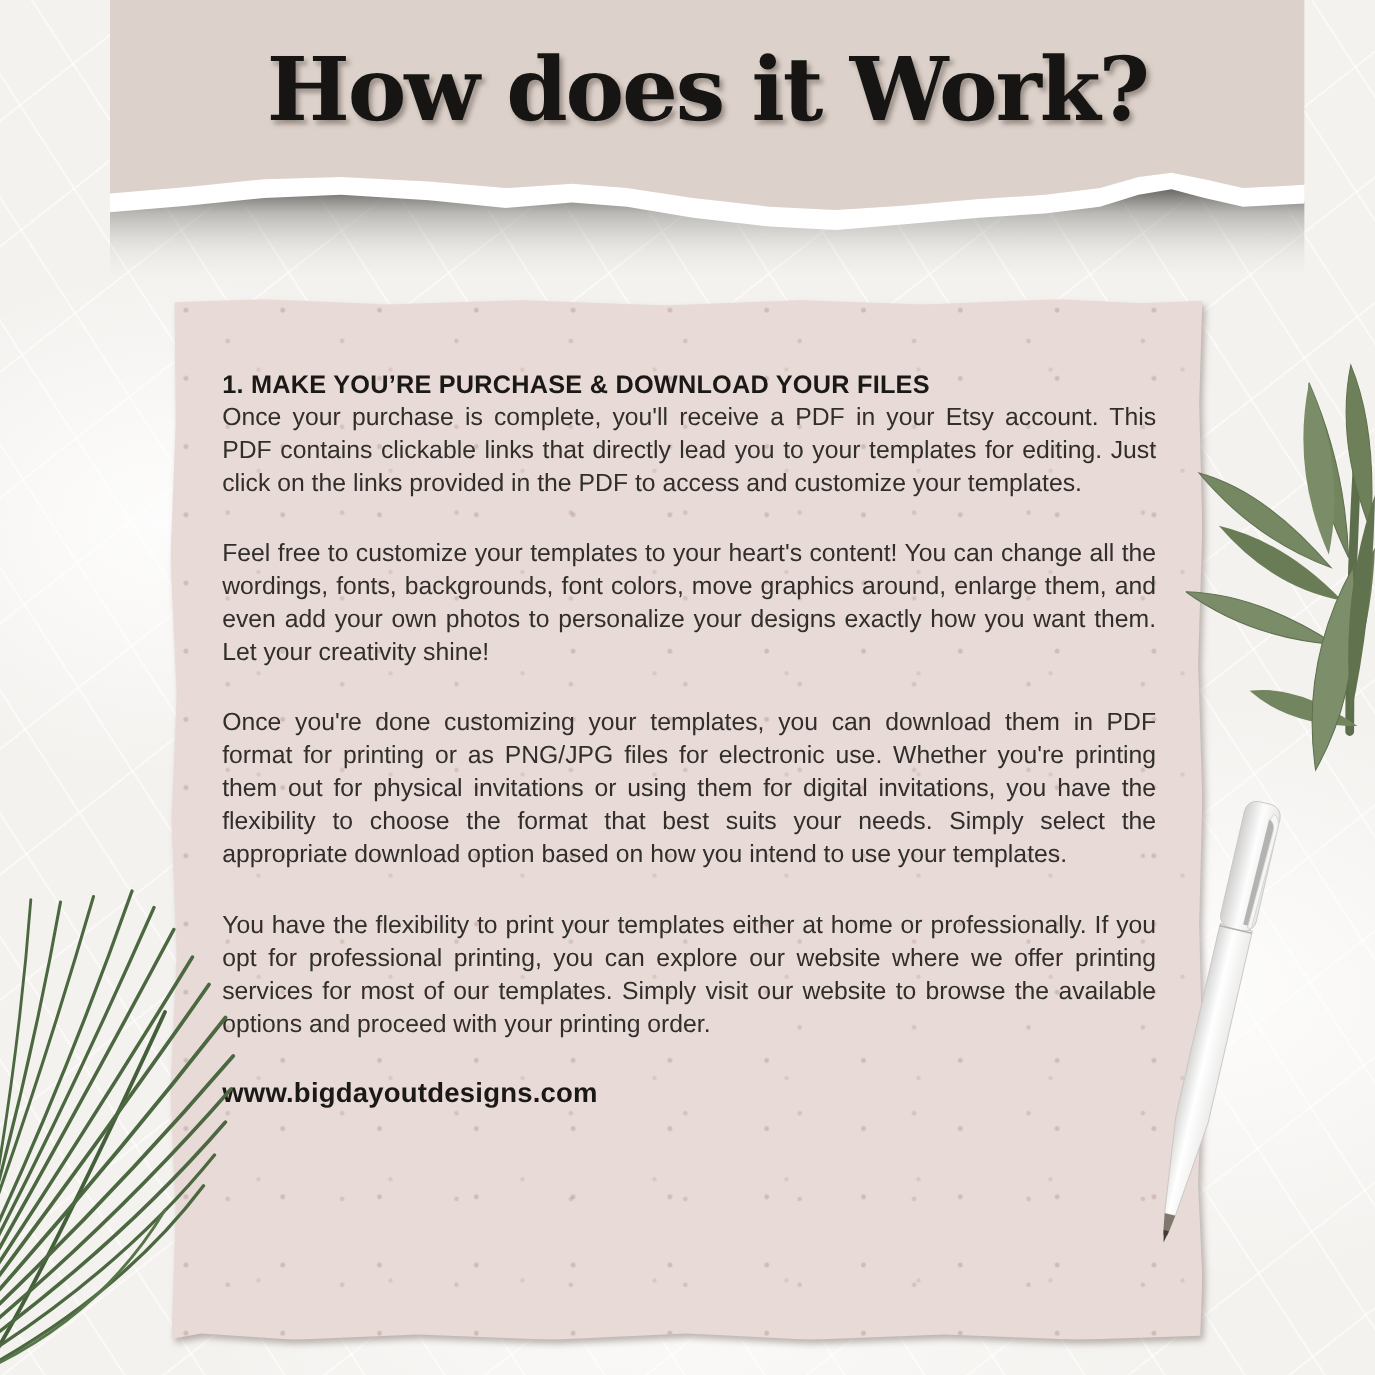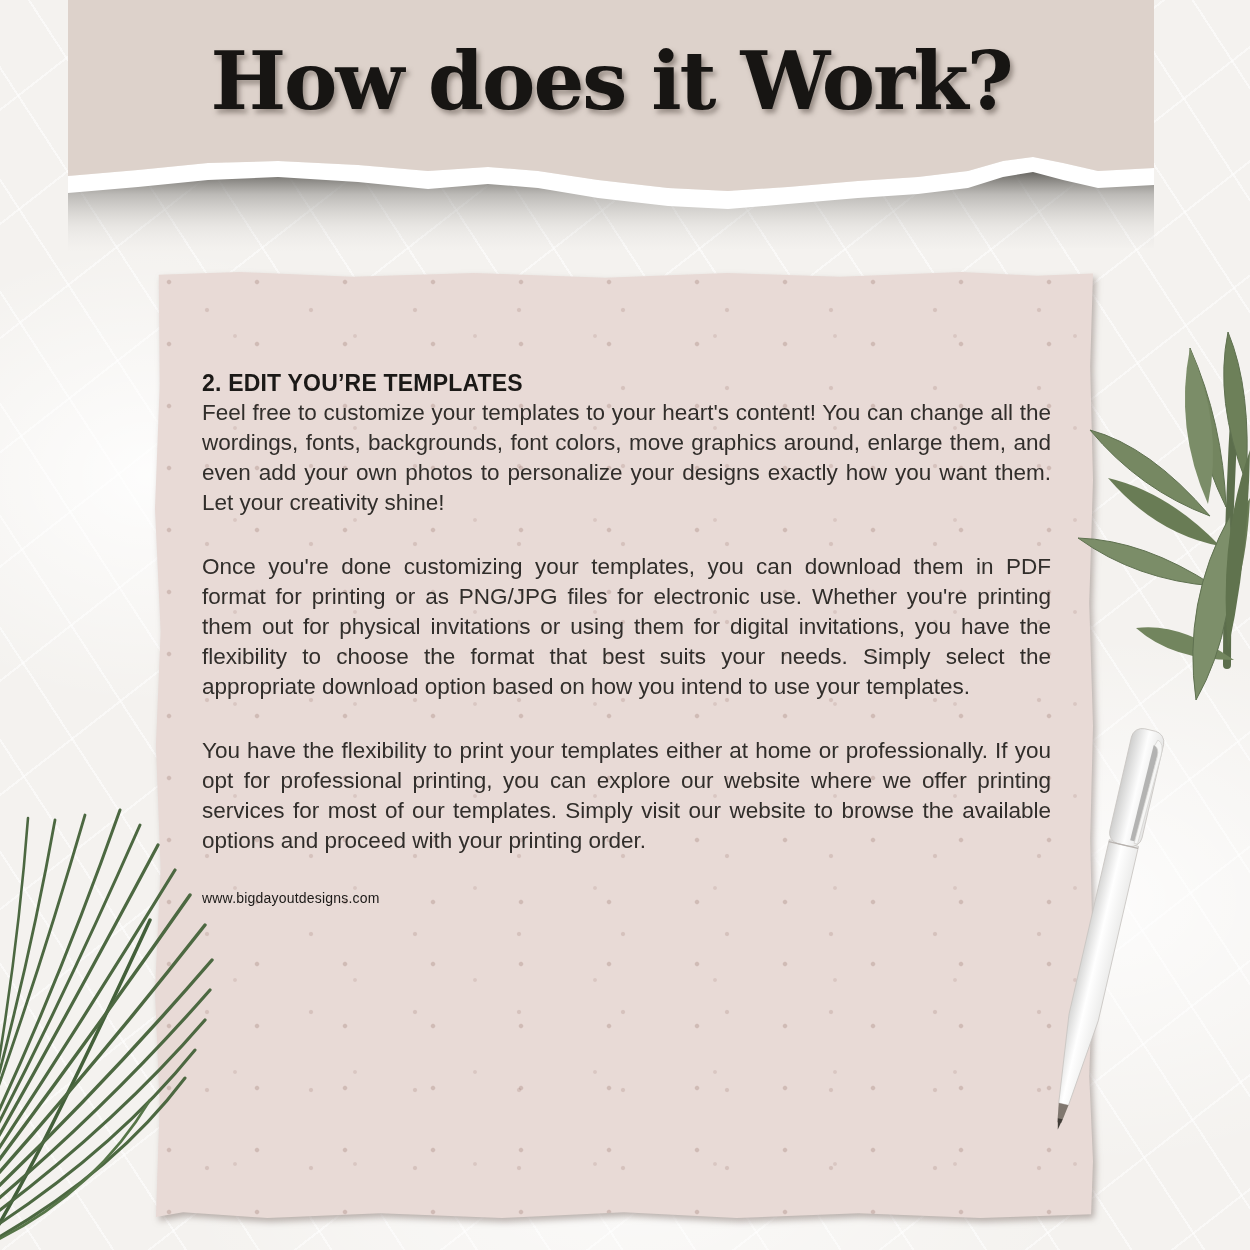--- a/index.html
+++ b/index.html
@@ -13,21 +13,21 @@
     position:absolute;inset:0;
     background:
       repeating-linear-gradient(57deg, transparent 0 33px, rgba(255,255,255,.55) 33px 35px, transparent 35px 61px),
       repeating-linear-gradient(-38deg, transparent 0 47px, rgba(255,255,255,.5) 47px 49px, transparent 49px 90px),
       radial-gradient(ellipse 420px 330px at 12% 38%, rgba(255,255,255,.85), transparent 70%),
       radial-gradient(ellipse 520px 380px at 88% 72%, rgba(255,255,255,.8), transparent 70%),
       radial-gradient(ellipse 600px 300px at 50% 95%, rgba(255,255,255,.6), transparent 75%),
       #f4f2ef;
   }
   
-  .banner{position:absolute;left:68px;top:0;width:1086px;height:260px;}
+  .banner{position:absolute;left:100px;top:0;width:1086px;height:260px;}
   .banner svg{position:absolute;inset:0;display:block;}
   .title{
     position:absolute;left:0;top:34px;width:100%;
     text-align:center;
     font-family:"DejaVu Serif",serif;font-weight:700;font-size:80px;
     letter-spacing:-2px;color:#171513;
     text-shadow:3px 4px 5px rgba(95,84,76,.55);
   }
   
   .card-wrap{
@@ -48,21 +48,21 @@
   .card section{margin:0 0 34px 0;}
   .card h2{
     margin:0;font-size:23px;line-height:30px;font-weight:700;
     color:#1b1917;letter-spacing:.2px;
   }
   .card p{
     margin:0;font-size:22.5px;line-height:30px;font-weight:400;
     color:#312e2b;text-align:justify;
   }
   .site{
-    margin-top:28px;font-size:14px;font-weight:400;color:#1b1917;letter-spacing:.2px;
+    margin-top:28px;font-size:25px;font-weight:700;color:#1b1917;letter-spacing:.2px;
   }
   .leaves{position:absolute;left:1078px;top:330px;}
   .palm{position:absolute;left:0;top:800px;}
   .pen{position:absolute;left:1030px;top:718px;}
 </style>
 </head>
 <body>
 
 <div class="stage">
   <div class="bg"></div>
@@ -80,23 +80,24 @@
       <path fill="url(#tearShadow)" d="M0,191 L70,185 L140,178 L210,175 L290,180 L360,187 L420,182 L470,186 L530,196 L600,204 L660,207 L720,202 L790,196 L850,192 L900,186 L935,175 L965,170 L995,178 L1030,186 L1086,183 L1086,248 L0,252 Z"></path>
       <path fill="#ffffff" d="M0,176 L70,170 L140,163 L210,161 L290,165 L360,171 L420,167 L470,171 L530,180 L600,188 L660,191 L720,187 L790,181 L850,177 L900,171 L935,161 L965,157 L995,163 L1030,171 L1086,168 L1086,185 L1030,188 L995,180 L965,172 L935,177 L900,188 L850,194 L790,198 L720,204 L660,209 L600,206 L530,198 L470,188 L420,184 L360,189 L290,182 L210,177 L140,180 L70,187 L0,193 Z"></path>
       <path fill="#ddd2cb" d="M0,0 L1086,0 L1086,168 L1030,171 L995,163 L965,157 L935,161 L900,171 L850,177 L790,181 L720,187 L660,191 L600,188 L530,180 L470,171 L420,167 L360,171 L290,165 L210,161 L140,163 L70,170 L0,176 Z"></path>
     </svg>
     <div class="title">How does it Work?</div>
   </div>
 
   <div class="card-wrap">
     <div class="card">
       <section>
+        <h2>1. MAKE YOU’RE PURCHASE &amp; DOWNLOAD YOUR FILES</h2>
+        <p>Once your purchase is complete, you'll receive a PDF in your Etsy account. This PDF contains clickable links that directly lead you to your templates for editing. Just click on the links provided in the PDF to access and customize your templates.</p>
       </section>
       <section>
-        <h2>2. EDIT YOU’RE TEMPLATES</h2>
         <p>Feel free to customize your templates to your heart's content! You can change all the wordings, fonts, backgrounds, font colors, move graphics around, enlarge them, and even add your own photos to personalize your designs exactly how you want them. Let your creativity shine!</p>
       </section>
       <section>
         <p>Once you're done customizing your templates, you can download them in PDF format for printing or as PNG/JPG files for electronic use. Whether you're printing them out for physical invitations or using them for digital invitations, you have the flexibility to choose the format that best suits your needs. Simply select the appropriate download option based on how you intend to use your templates.</p>
       </section>
       <section>
         <p>You have the flexibility to print your templates either at home or professionally. If you opt for professional printing, you can explore our website where we offer printing services for most of our templates. Simply visit our website to browse the available options and proceed with your printing order.</p>
       </section>
       <div class="site">www.bigdayoutdesigns.com</div>
     </div>

